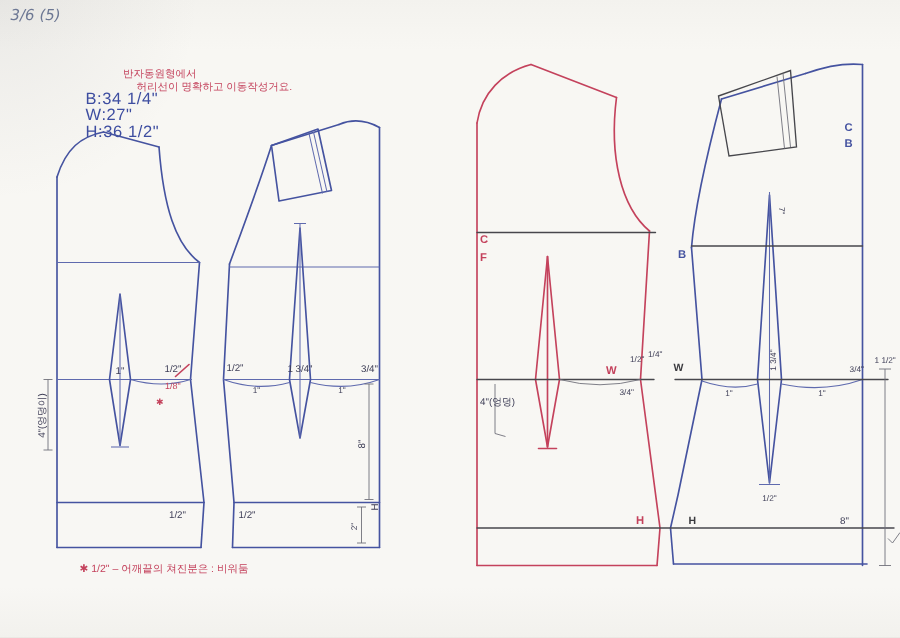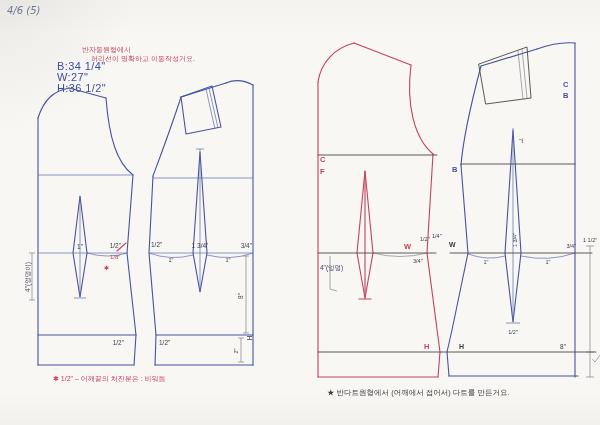--- a/index.html
+++ b/index.html
@@ -32,21 +32,21 @@
   .lbl-red{fill:#c4425c;font-size:7.5px;font-weight:bold;}
   .lbl-blue{fill:#4553a0;font-size:7.5px;font-weight:bold;}
   .lbl-black{fill:#3a3a3e;font-size:7px;font-weight:bold;}
   .tiny-red{fill:#c4425c;font-size:6px;}
 </style>
 </head>
 <body>
 
 <div class="paper">
 
-  <div class="corner-mark">4/6 (5)</div>
+  <div class="corner-mark">3/6 (5)</div>
 
   <div class="meas">
     <div>B:34 1/4"</div>
     <div>W:27"</div>
     <div>H:36 1/2"</div>
   </div>
 
   <div class="red-note">
     <div class="l1">반자동원형에서</div>
     <div class="l2">허리선이 명확하고 이동작성거요.</div>
@@ -186,15 +186,14 @@
     <text class="num5" transform="rotate(-90 517,240)" x="517" y="240" text-anchor="middle">1 3/4"</text>
     <text class="num5" x="486" y="264" text-anchor="middle">1"</text>
     <text class="num5" x="548" y="264" text-anchor="middle">1"</text>
     <text class="num5" x="513" y="334" text-anchor="middle">1/2"</text>
     <text class="num5" x="576" y="248" text-anchor="end">3/4"</text>
     <text class="num5" x="583" y="242">1 1/2"</text>
     <text class="num" x="566" y="349" text-anchor="end">8"</text>
   </svg>
 
   <div class="foot-red">✱ 1/2" – 어깨끝의 쳐진분은 : 비워둠</div>
-  <div class="foot-black">★ 반다트원형에서 (어깨에서 접어서) 다트를 만든거요.</div>
 
 </div>
 
 </body></html>

